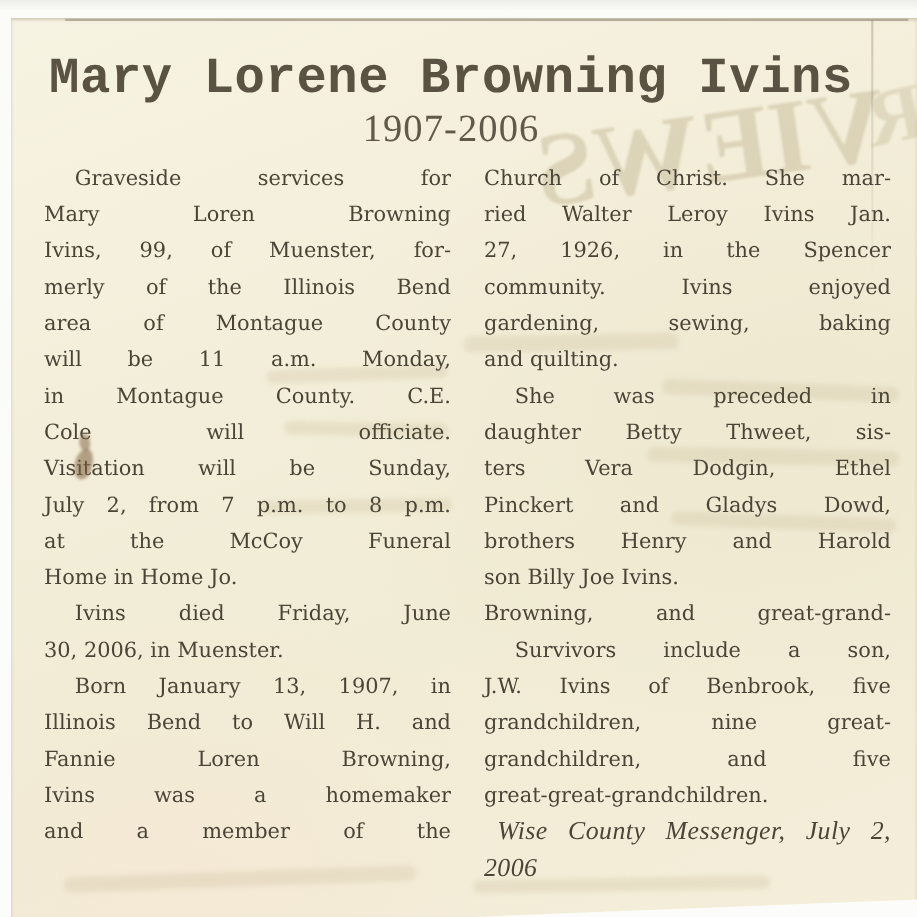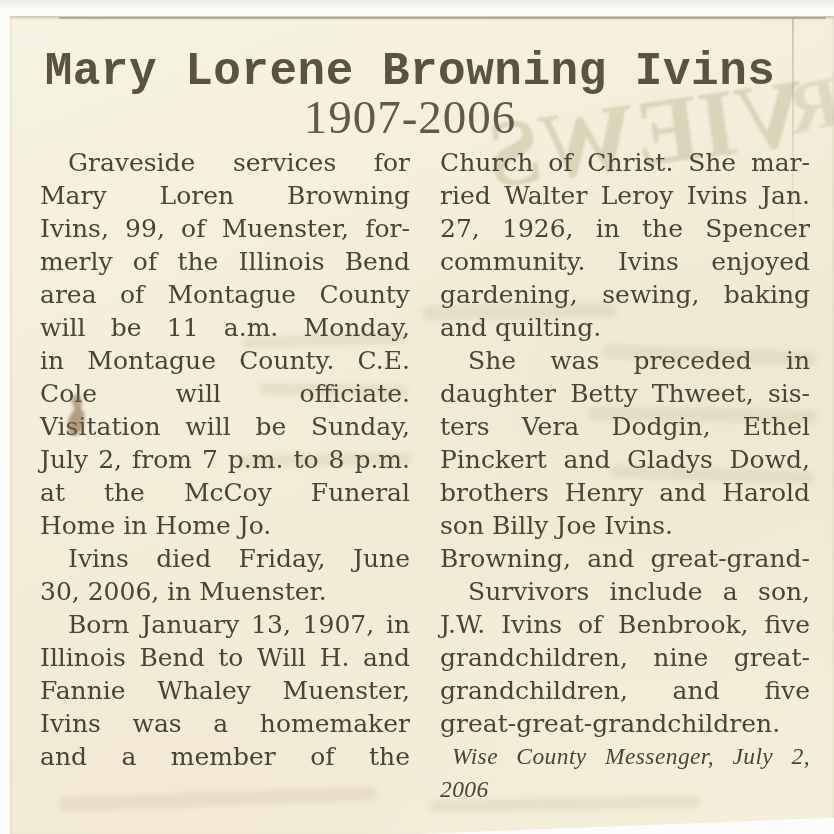--- a/index.html
+++ b/index.html
@@ -25,29 +25,29 @@
     content:"";position:absolute;right:40px;top:2px;height:235px;width:2px;
     background:linear-gradient(180deg,rgba(140,130,108,.38),rgba(140,130,108,0));
   }
   .header{position:absolute;left:0;top:30px;width:800px;text-align:center;}
   .title{
     margin:0;font-family:Liberation Mono, monospace;font-weight:bold;
     font-size:46px;line-height:52px;color:#5a5242;letter-spacing:.5px;
   }
   .years{
     margin:0;font-family:"Liberation Serif",serif;font-weight:normal;
-    font-size:47px;line-height:38px;color:#615949;letter-spacing:1px;
+    font-size:35px;line-height:38px;color:#615949;letter-spacing:1px;
   }
   .cols{
     position:absolute;left:30px;top:130px;width:770px;
     display:flex;gap:30px;color:#4a4437;
   }
   .col{width:370px;}
   .line{
-    font-size:25px;line-height:33px;white-space:normal;
+    font-size:19px;line-height:33px;white-space:normal;
     text-align:justify;text-align-last:justify;
   }
   .line.indent{text-indent:28px;}
   .line.end{text-align-last:left;}
   .line.attrib{
     font-family:"Liberation Serif",serif;font-style:italic;
     font-size:23.5px;text-align-last:left;text-indent:12px;letter-spacing:.4px;
     color:#4b4538;
   }
   
@@ -102,21 +102,21 @@
         <div class="line">in Montague County. C.E.</div>
         <div class="line">Cole will officiate.</div>
         <div class="line">Visitation will be Sunday,</div>
         <div class="line">July 2, from 7 p.m. to 8 p.m.</div>
         <div class="line">at the McCoy Funeral</div>
         <div class="line end">Home in Home Jo.</div>
         <div class="line indent">Ivins died Friday, June</div>
         <div class="line end">30, 2006, in Muenster.</div>
         <div class="line indent">Born January 13, 1907, in</div>
         <div class="line">Illinois Bend to Will H. and</div>
-        <div class="line">Fannie Whaley Muenster,</div>
+        <div class="line">Fannie Loren Browning,</div>
         <div class="line">Ivins was a homemaker</div>
         <div class="line">and a member of the</div>
       </div>
     <div class="col">
         <div class="line">Church of Christ. She mar-</div>
         <div class="line">ried Walter Leroy Ivins Jan.</div>
         <div class="line">27, 1926, in the Spencer</div>
         <div class="line">community. Ivins enjoyed</div>
         <div class="line">gardening, sewing, baking</div>
         <div class="line end">and quilting.</div>

